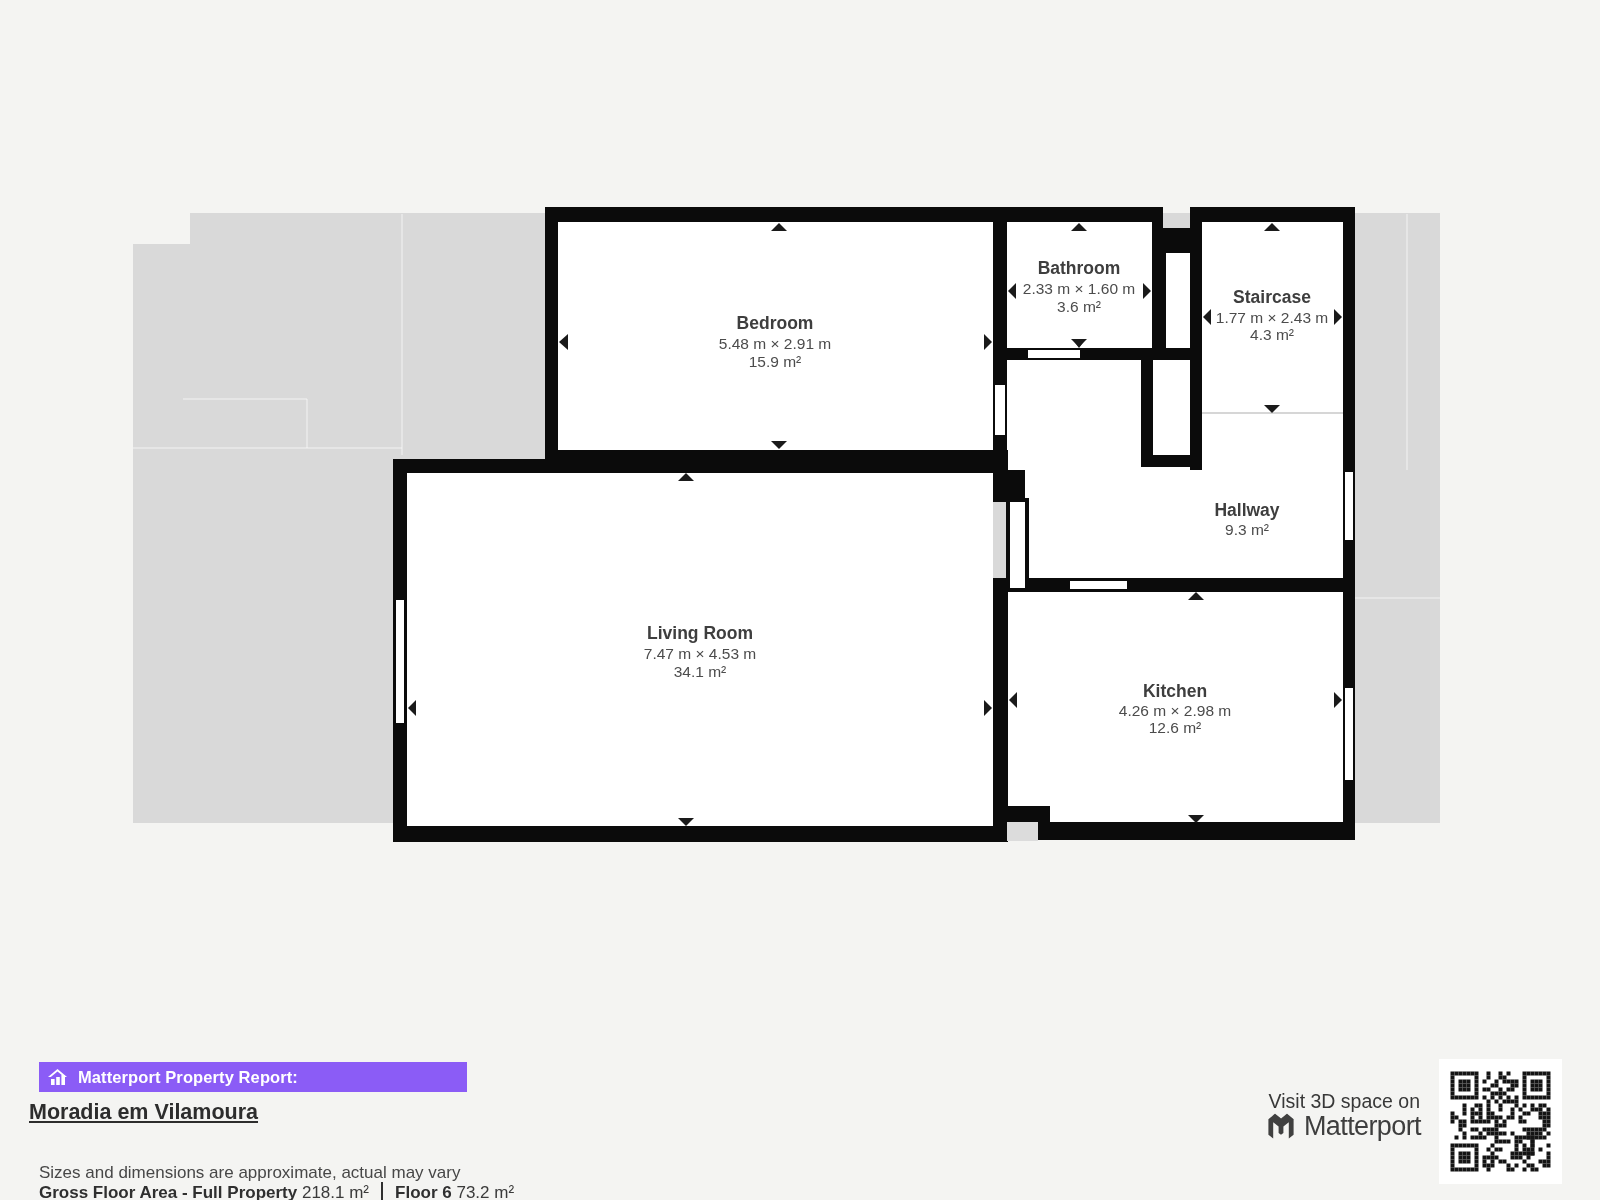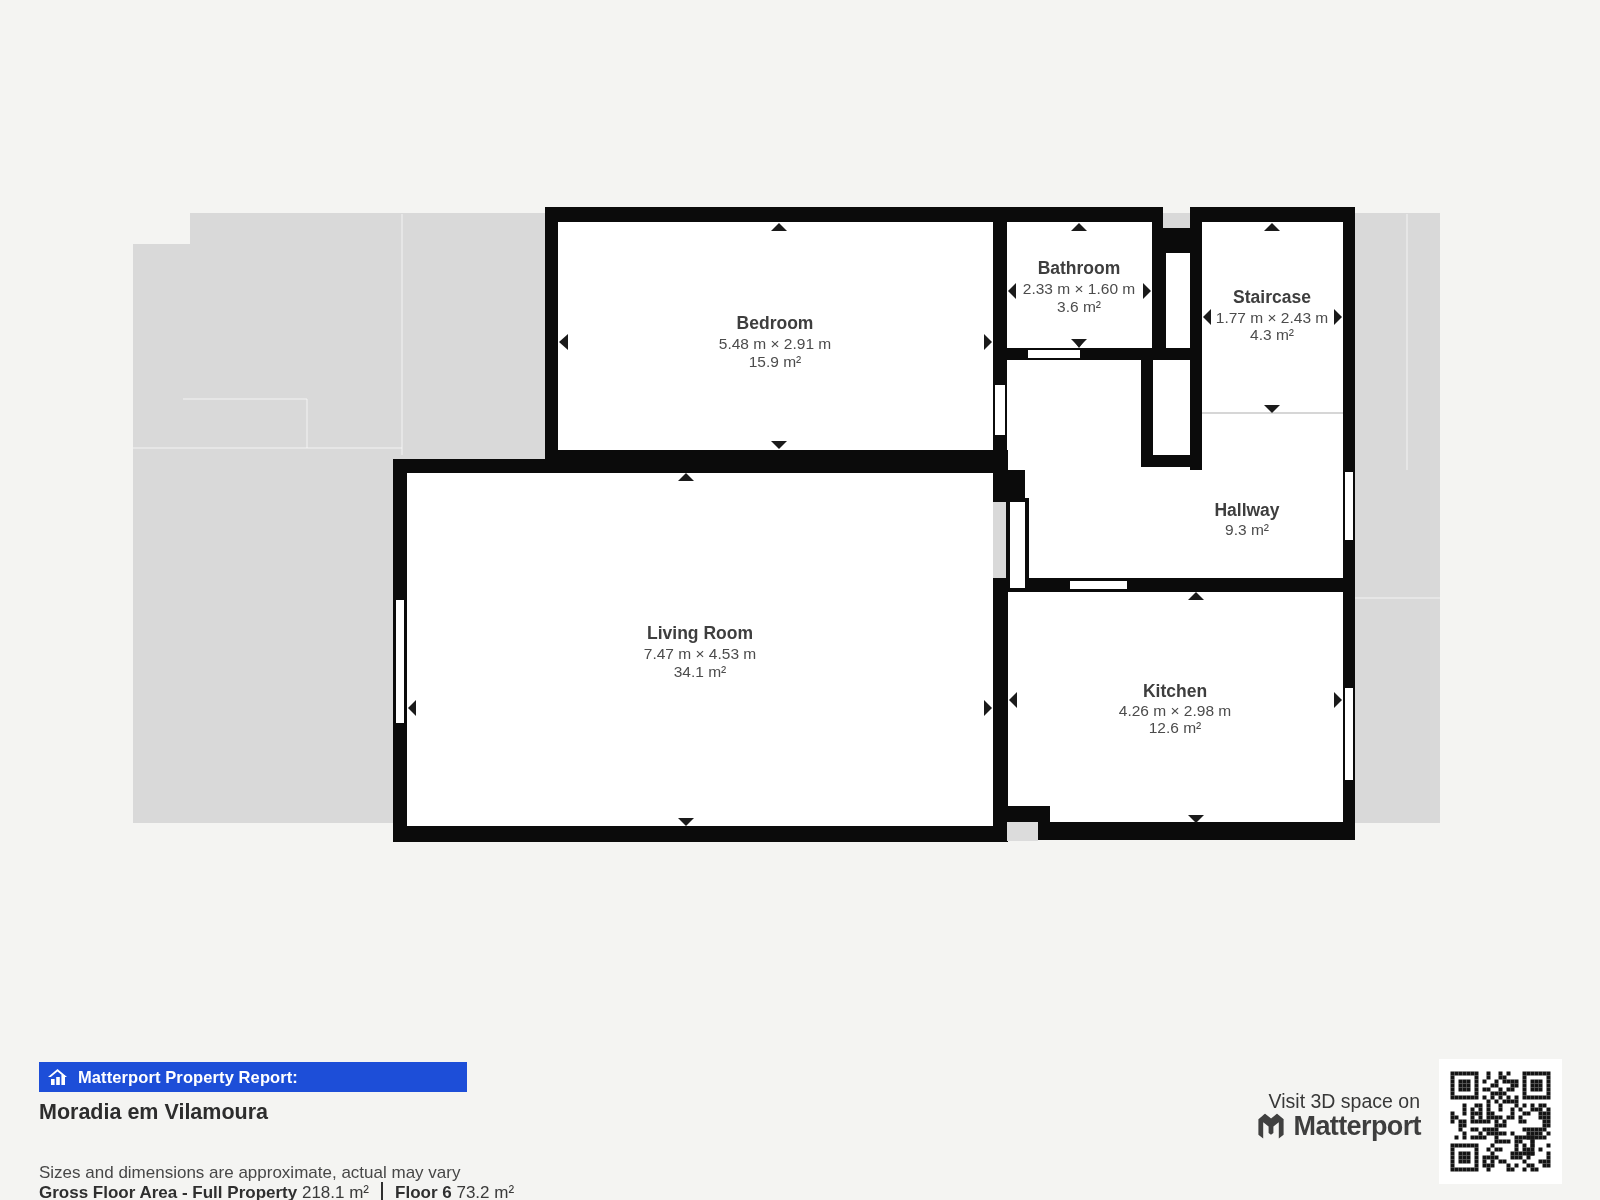--- a/index.html
+++ b/index.html
@@ -9,33 +9,33 @@
     font-family:"Liberation Sans","DejaVu Sans",sans-serif;
     position:relative;
   }
   .canvas{position:absolute;left:0;top:0;width:1600px;height:1200px;}
   svg.plan{position:absolute;left:0;top:0;}
   .room-name{font-family:"Liberation Sans","DejaVu Sans",sans-serif;font-size:17.5px;font-weight:700;fill:#3e3e3e;}
   .room-sub{font-family:"Liberation Sans","DejaVu Sans",sans-serif;font-size:15.5px;font-weight:400;fill:#4c4c4c;}
   
   .report-bar{
     position:absolute;left:39px;top:1062px;width:428px;height:30px;
-    background:#1d4ed8;display:flex;align-items:center;gap:10px;
+    background:#8b5cf6;display:flex;align-items:center;gap:10px;
     padding-left:9px;box-sizing:border-box;
   }
   .report-bar span{color:#fff;font-size:16.5px;font-weight:700;letter-spacing:.1px;}
-  .property-name{position:absolute;left:39px;top:1100px;font-size:21.5px;font-weight:700;color:#2d2d2d;}
+  .property-name{position:absolute;left:29px;top:1100px;font-size:21.5px;font-weight:700;color:#2d2d2d;text-decoration:underline;}
   .stats{position:absolute;left:39px;top:1134px;display:flex;align-items:center;font-size:17px;color:#3a3a3a;white-space:pre;margin-top:48px;}
   .stats .b{font-weight:700;color:#2f2f2f;}
   .stats .divider{display:inline-block;width:2px;height:22px;background:#2f2f2f;margin:0 12px;}
   .note{position:absolute;left:39px;top:1163px;font-size:17px;color:#474747;}
   
   .visit{position:absolute;right:180px;top:1090px;font-size:19.5px;color:#383838;text-align:center;}
   .brand-row{position:absolute;right:179px;top:1111px;display:flex;align-items:center;gap:8px;}
-  .brand-row .brand-text{font-size:27px;font-weight:700;color:#3e3e3e;letter-spacing:-0.6px;}
+  .brand-row .brand-text{font-size:27px;font-weight:400;color:#3e3e3e;letter-spacing:-0.6px;}
   .qr{position:absolute;left:1439px;top:1059px;width:123px;height:125px;background:#ffffff;}
 </style>
 </head>
 <body>
 
 <div class="canvas">
 
   <svg class="plan" width="1600" height="1200" viewBox="0 0 1600 1200">
 
     <polygon points="190,213 1440,213 1440,823 133,823 133,244 190,244" fill="#d9d9d9"></polygon>

